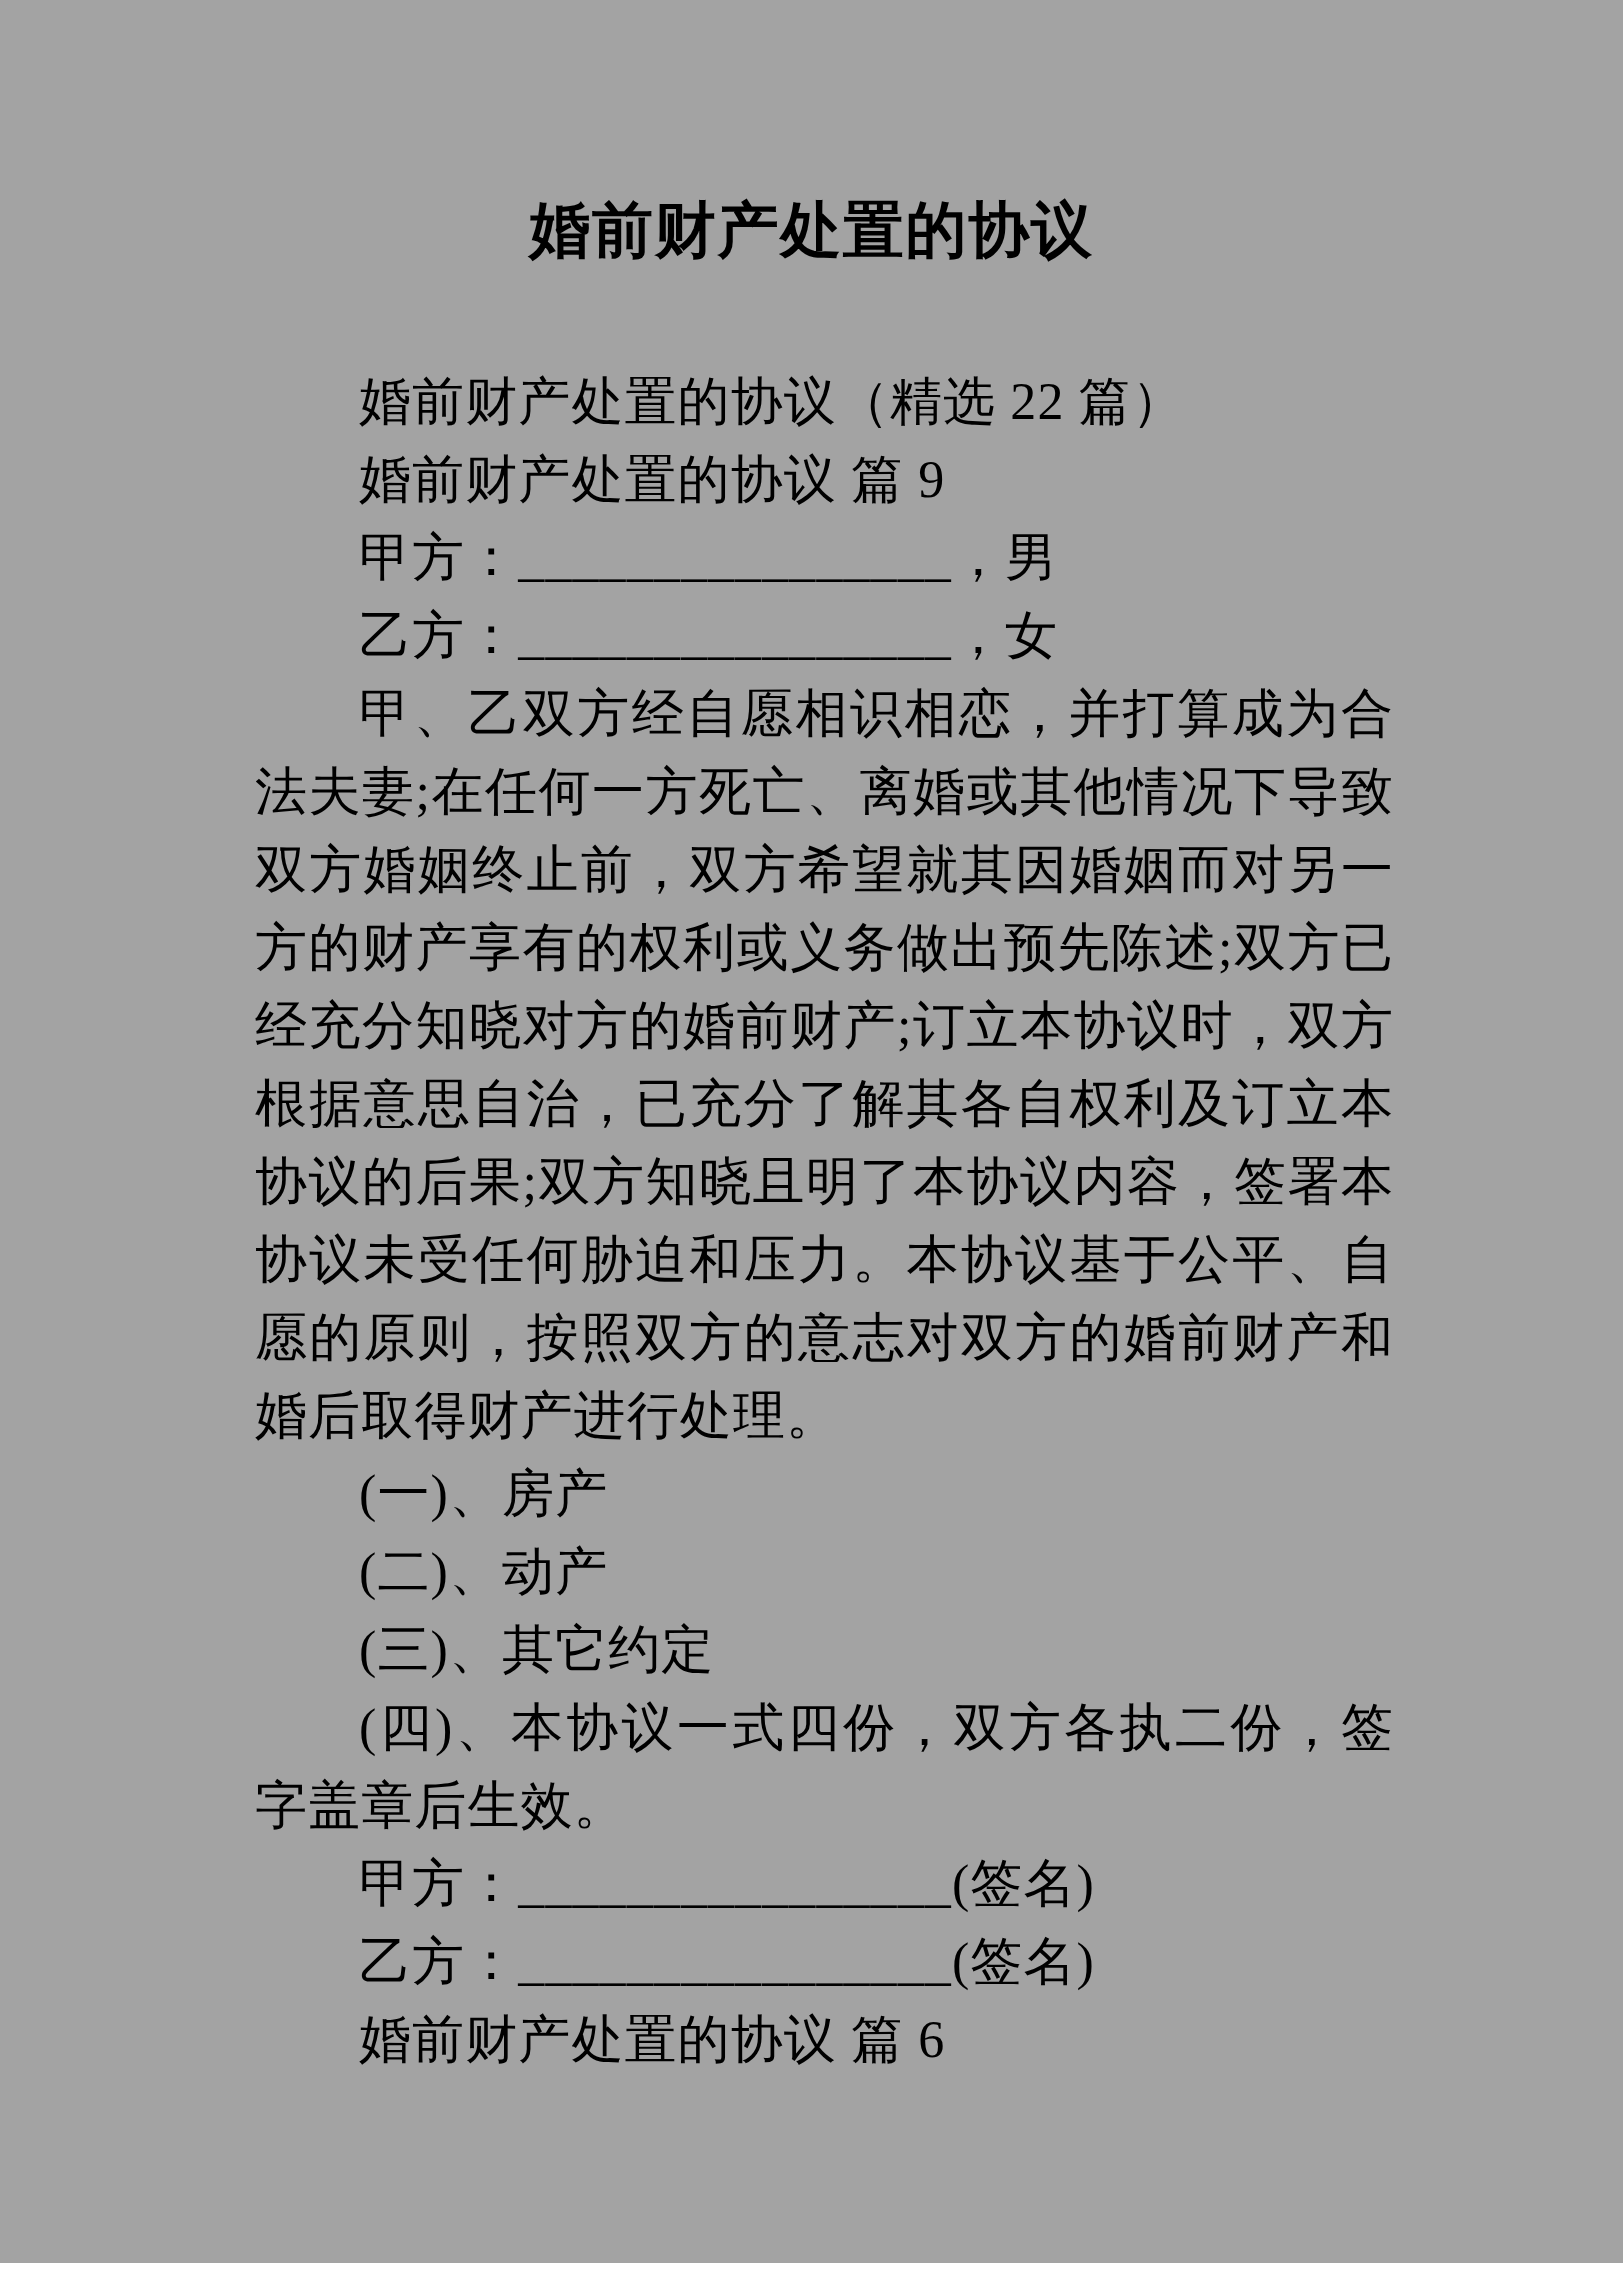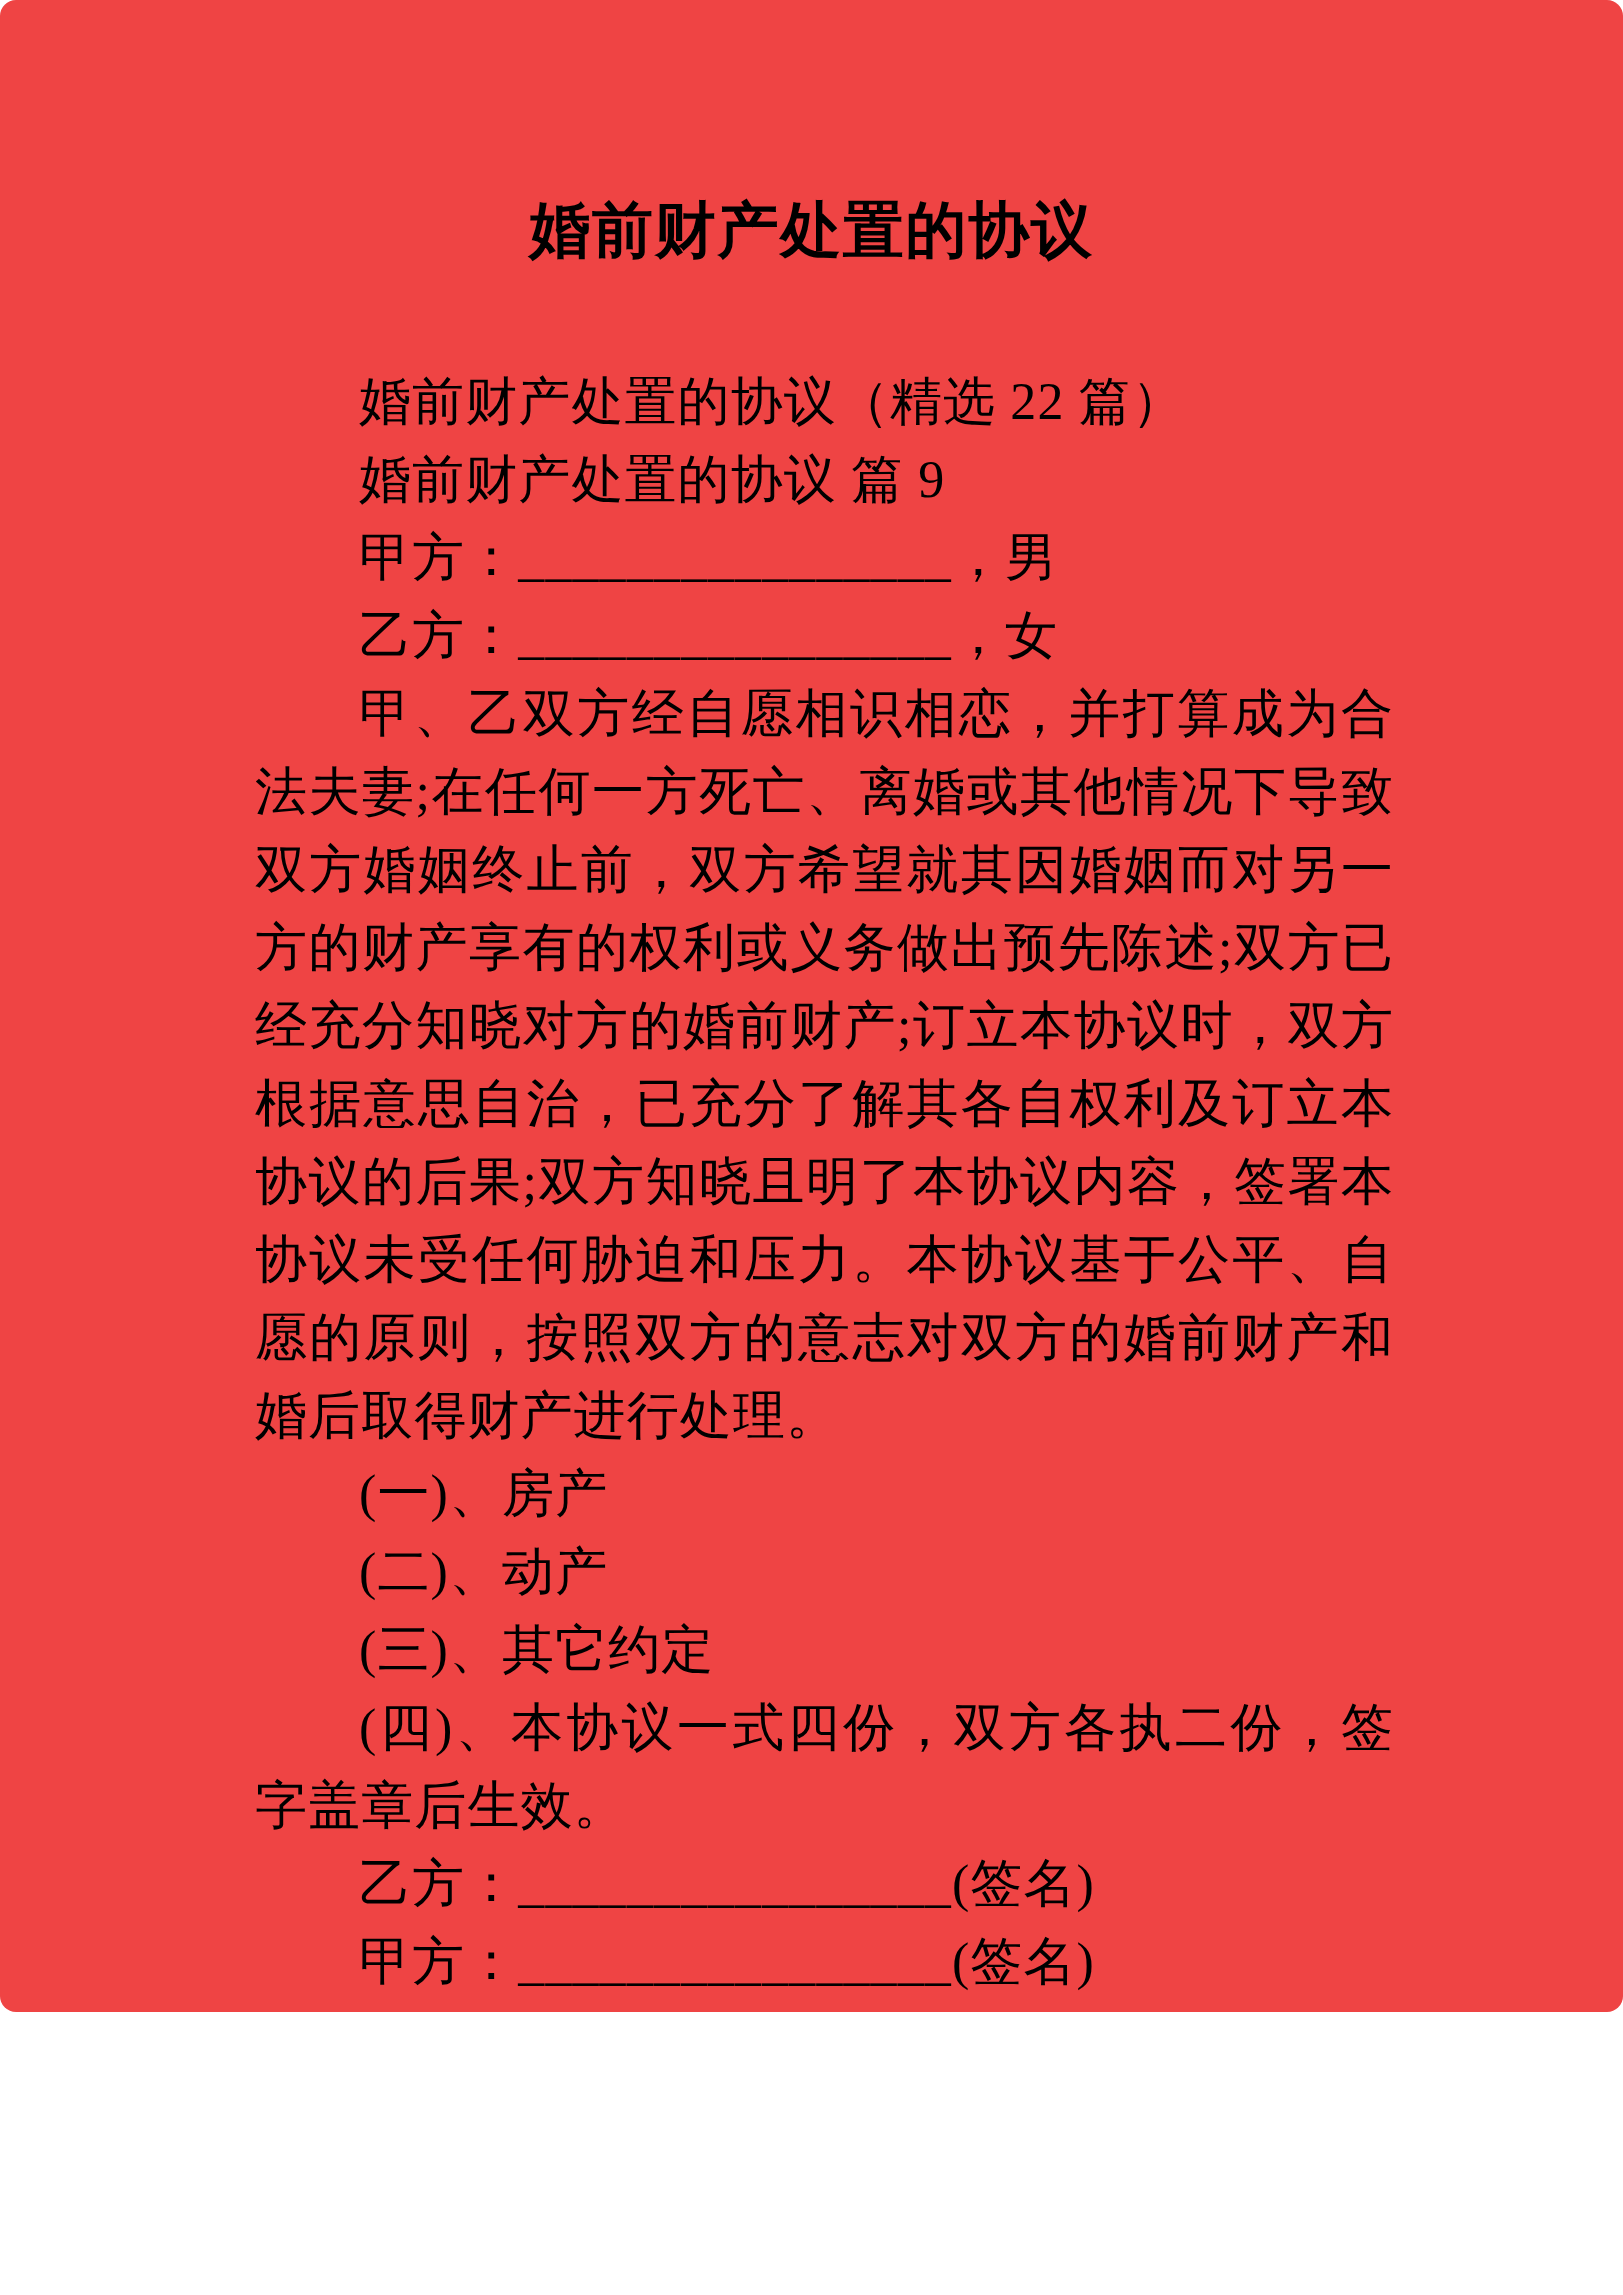--- a/index.html
+++ b/index.html
@@ -3,26 +3,25 @@
 <meta charset="utf-8">
 <style>
   html, body {
     margin: 0;
     padding: 0;
     background: #ffffff;
   }
   .page {
     position: relative;
     width: 1623px;
-    height: 2012px;
-    background: #ef4444;
+    height: 2263px;
+    background: #a3a3a3;
     color: #000000;
     font-family: "Liberation Serif", "DejaVu Serif", serif;
     overflow: hidden;
-    border-radius: 16px;
   }
   .doc-title {
     margin: 191px 0 0 0;
     padding: 0;
     text-align: center;
     font-size: 61px;
     font-weight: bold;
     line-height: 79px;
     letter-spacing: 1.7px;
   }
@@ -50,18 +49,18 @@
   <div class="doc-body">
       <p>婚前财产处置的协议（精选 22 篇）</p>
       <p>婚前财产处置的协议 篇 9</p>
       <p>甲方：________________，男</p>
       <p>乙方：________________，女</p>
       <p>甲、乙双方经自愿相识相恋，并打算成为合法夫妻;在任何一方死亡、离婚或其他情况下导致双方婚姻终止前，双方希望就其因婚姻而对另一方的财产享有的权利或义务做出预先陈述;双方已经充分知晓对方的婚前财产;订立本协议时，双方根据意思自治，已充分了解其各自权利及订立本协议的后果;双方知晓且明了本协议内容，签署本协议未受任何胁迫和压力。本协议基于公平、自愿的原则，按照双方的意志对双方的婚前财产和婚后取得财产进行处理。</p>
       <p>(一)、房产</p>
       <p>(二)、动产</p>
       <p>(三)、其它约定</p>
       <p>(四)、本协议一式四份，双方各执二份，签字盖章后生效。</p>
+      <p>甲方：________________(签名)</p>
       <p>乙方：________________(签名)</p>
-      <p>甲方：________________(签名)</p>
       <p>婚前财产处置的协议 篇 6</p>
     </div>
 </div>
 
 
 </body></html>

